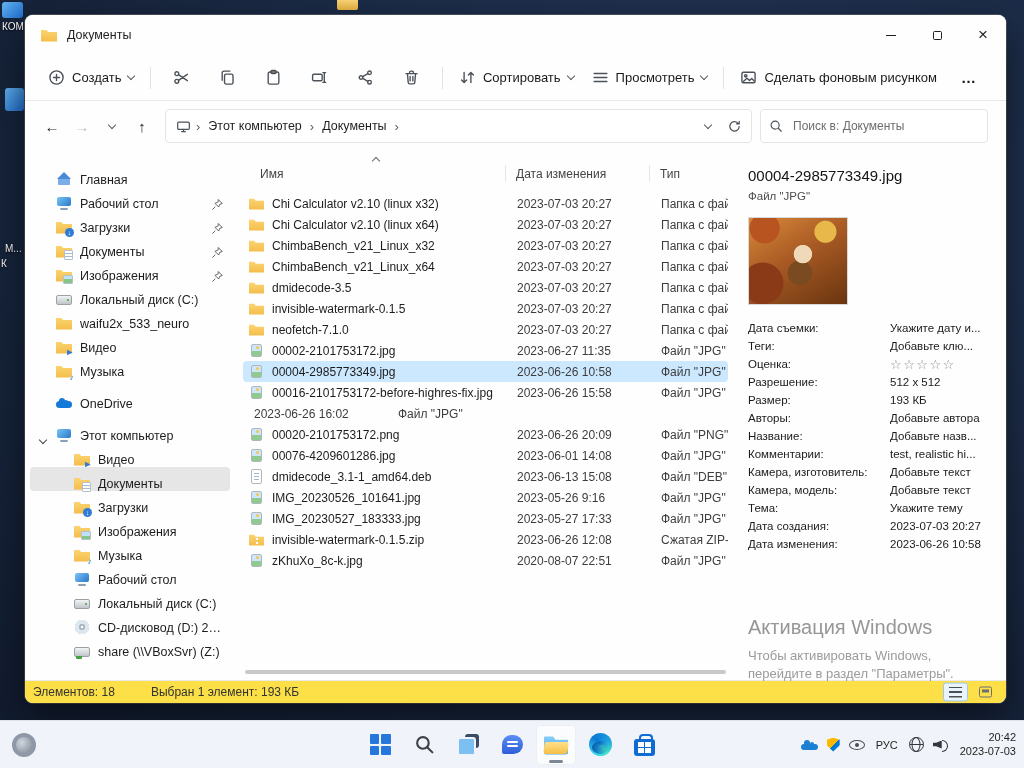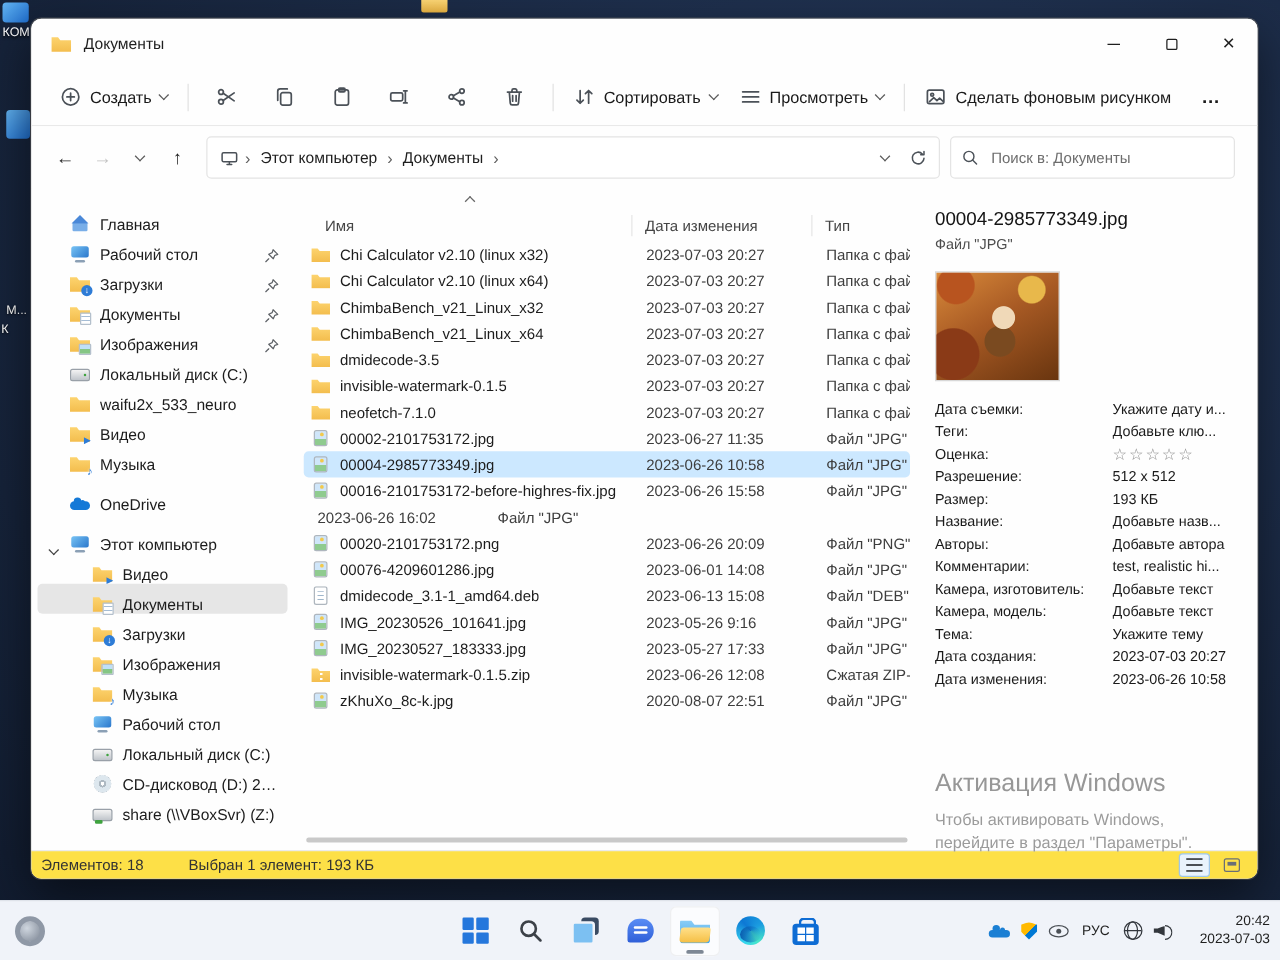--- a/index.html
+++ b/index.html
@@ -85,21 +85,21 @@
   .ic-cloud::after{content:"";position:absolute;left:3px;top:3px;width:6px;height:6px;border-radius:50%;background:#1479d7;box-shadow:4px 1px 0 -1px #1479d7}
   .ic-image::before{content:"";position:absolute;inset:1px 2px;background:linear-gradient(180deg,#cfe6fa 55%,#8fcb8f 55%);border:1px solid #aeb6be;border-radius:2px}
   .ic-image::after{content:"";position:absolute;top:3px;right:5px;width:3px;height:3px;border-radius:50%;background:#f2c94c}
   .ic-doc::before{content:"";position:absolute;inset:0 2px;background:#fff;border:1px solid #aeb6be;border-radius:2px}
   .ic-doc::after{content:"";position:absolute;left:5px;right:5px;top:4px;height:8px;background:repeating-linear-gradient(to bottom,#9fb6cb 0 1px,transparent 1px 3px)}
 
   
   .file-area{flex:1;min-width:0;display:flex;flex-direction:column;position:relative;padding-top:4px}
   .list-header{flex:0 0 36px;position:relative;font-size:12px;color:#444}
   .sort-caret{position:absolute;left:138px;top:3px;width:6px;height:6px;border-left:1.4px solid #666;border-top:1.4px solid #666;transform:rotate(45deg)}
-  .hdr-row{position:absolute;left:0;right:0;bottom:2px;height:24px;display:flex;align-items:flex-end}
+  .hdr-row{position:absolute;left:0;right:0;bottom:2px;height:24px;display:flex;align-items:flex-start}
   .hdr-cell{display:flex;align-items:center;height:17px}
   .hdr-cell.h-name{width:271px;padding-left:25px;border-right:1px solid #e6e6e6}
   .hdr-cell.h-date{width:144px;padding-left:10px;border-right:1px solid #e6e6e6}
   .hdr-cell.h-type{flex:1;padding-left:10px}
   .rows{flex:1;overflow:hidden;padding-top:2px}
   .file-row{height:21px;display:flex;align-items:center;margin:0 8px 0 8px;border-radius:4px;font-size:12px;color:#1c1c1c}
   .file-row.f-selected{background:#cce8ff}
   .file-row .ic{width:15px;height:15px;flex:0 0 15px}
   .cell{white-space:nowrap;overflow:hidden}
   .cell.c-name{width:263px;flex:0 0 263px;display:flex;align-items:center;gap:8px;padding-left:6px}
@@ -174,21 +174,21 @@
   .tray-shield{width:13px;height:14px;background:linear-gradient(135deg,#ffb900 50%,#0078d4 50%);clip-path:polygon(50% 0,100% 16%,100% 55%,50% 100%,0 55%,0 16%)}
   .tray-eye{width:16px;height:10px;border:1.5px solid #4a4f55;border-radius:50%;position:relative}
   .tray-eye::after{content:"";position:absolute;left:50%;top:50%;transform:translate(-50%,-50%);width:4px;height:4px;border-radius:50%;background:#4a4f55}
   .lang{font-size:11px;color:#1f1f1f;padding:0 2px}
   .tray-globe{width:15px;height:15px;border:1.5px solid #33373d;border-radius:50%;position:relative}
   .tray-globe::before{content:"";position:absolute;left:50%;top:-1px;bottom:-1px;width:7px;transform:translateX(-50%);border:1.5px solid #33373d;border-radius:50%}
   .tray-globe::after{content:"";position:absolute;left:0;right:0;top:50%;height:1.5px;margin-top:-1px;background:#33373d}
   .tray-speaker{width:15px;height:12px;position:relative}
   .tray-speaker::before{content:"";position:absolute;left:0;top:2px;width:9px;height:8px;background:#33373d;clip-path:polygon(0 28%,38% 28%,100% 0,100% 100%,38% 72%,0 72%)}
   .tray-speaker::after{content:"";position:absolute;right:0;top:1px;width:5px;height:10px;border:1.5px solid #33373d;border-left:none;border-radius:0 7px 7px 0}
-  .clock{font-size:11px;color:#1f1f1f;text-align:right;line-height:13.5px;margin-left:13px}
+  .clock{font-size:11px;color:#1f1f1f;text-align:right;line-height:13.5px;margin-left:3px}
 </style>
 </head>
 <body>
 
 <div class="desktop">
 
   <div class="di-glyph" style="left:2px;top:2px;width:21px;height:16px"></div>
   <div class="di-label" style="left:2px;top:21px">КОМ</div>
   <div class="di-glyph" style="left:5px;top:88px;width:19px;height:23px"></div>
   <div class="di-label" style="left:5px;top:243px">М...</div>
@@ -681,27 +681,27 @@
               <span class="prop-label">Разрешение:</span>
               <span class="prop-value">512 x 512</span>
             </div>
 
             <div class="prop-row">
               <span class="prop-label">Размер:</span>
               <span class="prop-value">193 КБ</span>
             </div>
 
             <div class="prop-row">
+              <span class="prop-label">Авторы:</span>
+              <span class="prop-value">Добавьте автора</span>
+            </div>
+
+            <div class="prop-row">
               <span class="prop-label">Название:</span>
               <span class="prop-value">Добавьте назв...</span>
-            </div>
-
-            <div class="prop-row">
-              <span class="prop-label">Авторы:</span>
-              <span class="prop-value">Добавьте автора</span>
             </div>
 
             <div class="prop-row">
               <span class="prop-label">Комментарии:</span>
               <span class="prop-value">test, realistic hi...</span>
             </div>
 
             <div class="prop-row">
               <span class="prop-label">Камера, изготовитель:</span>
               <span class="prop-value">Добавьте текст</span>

